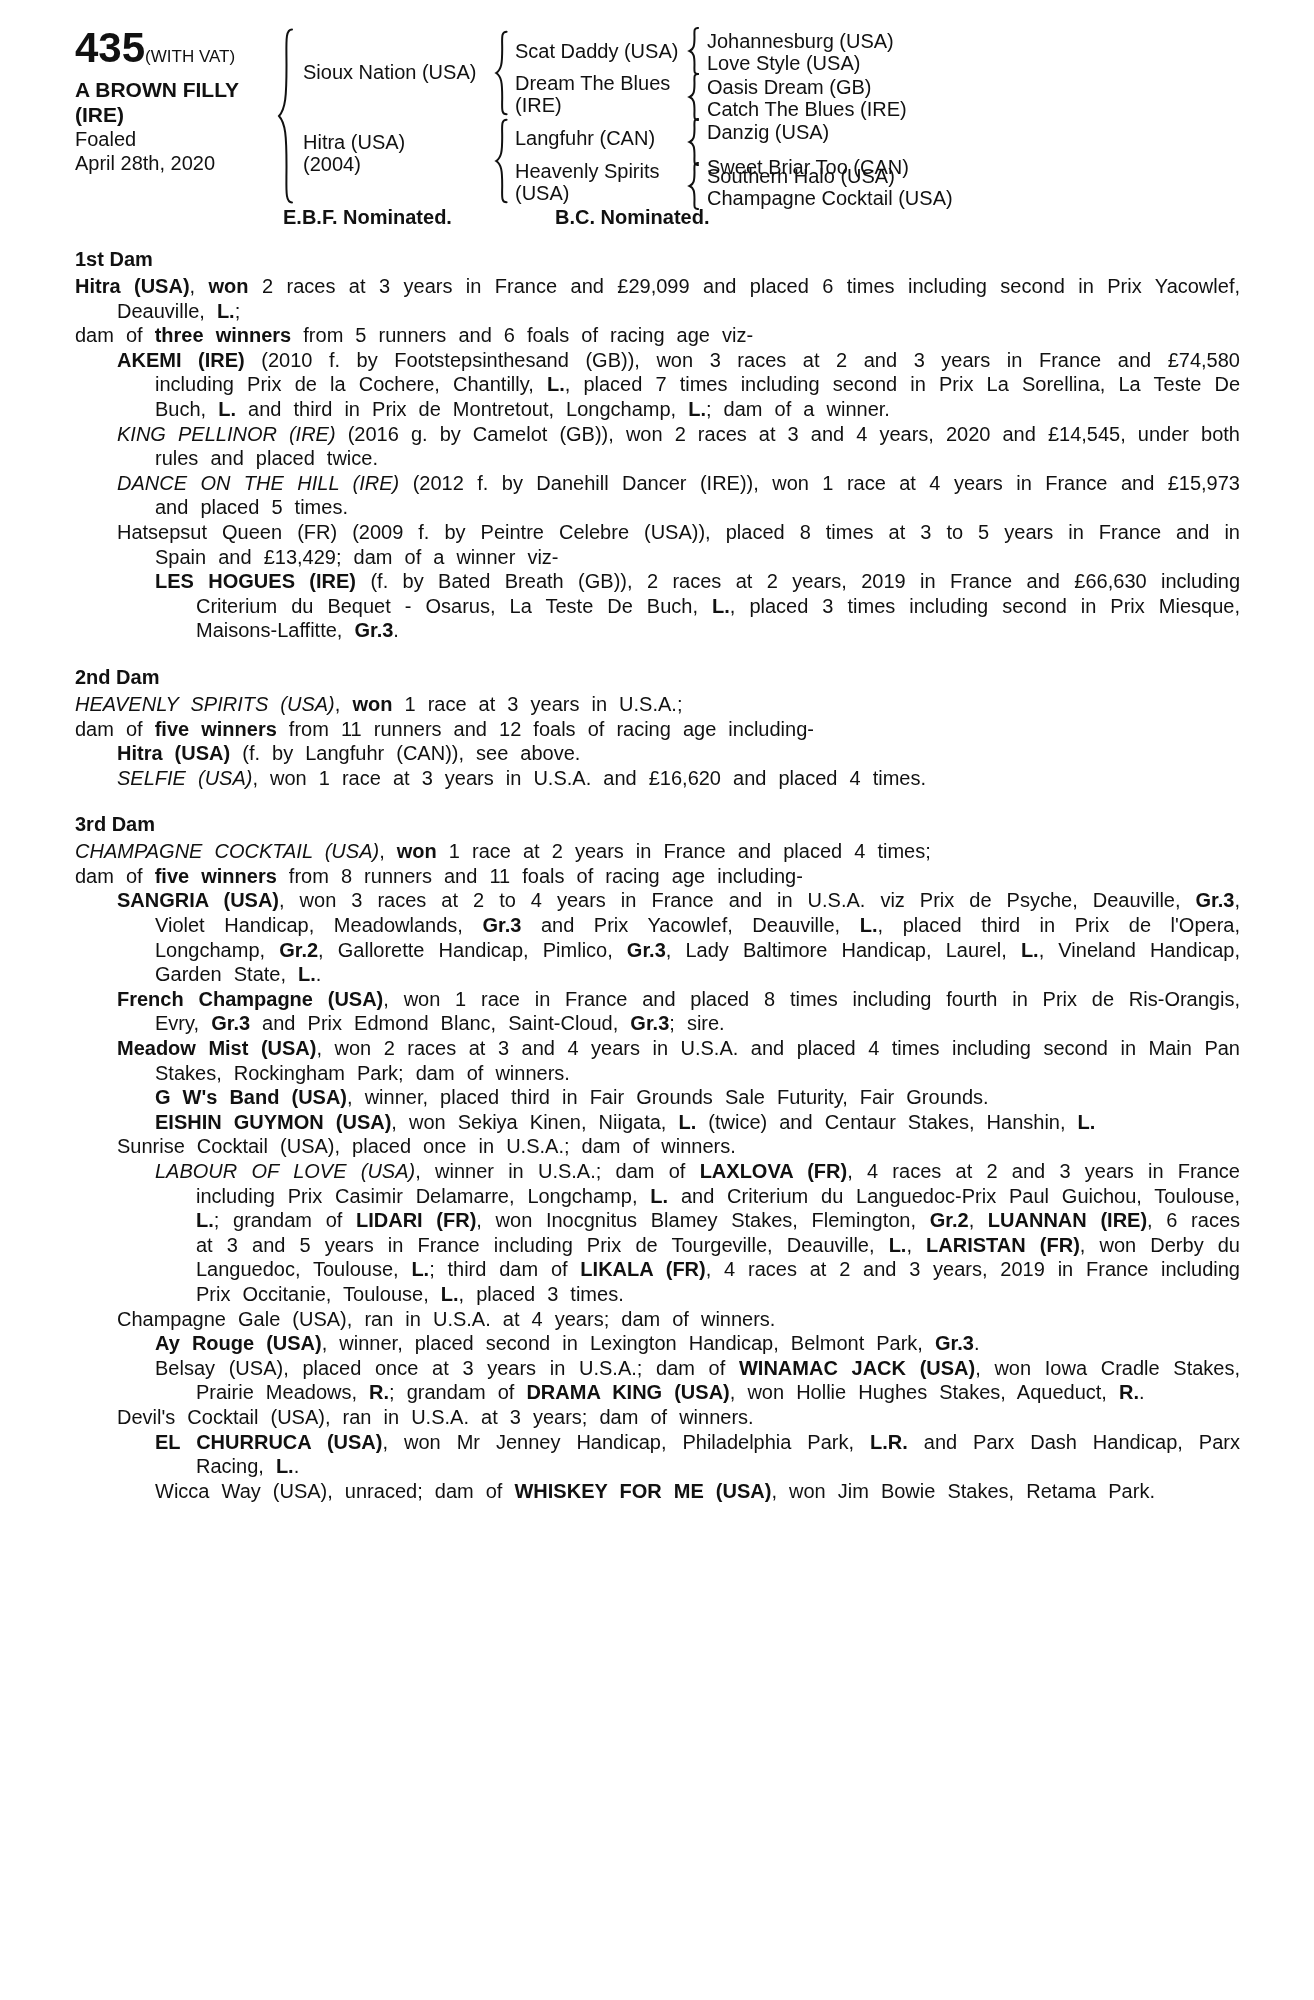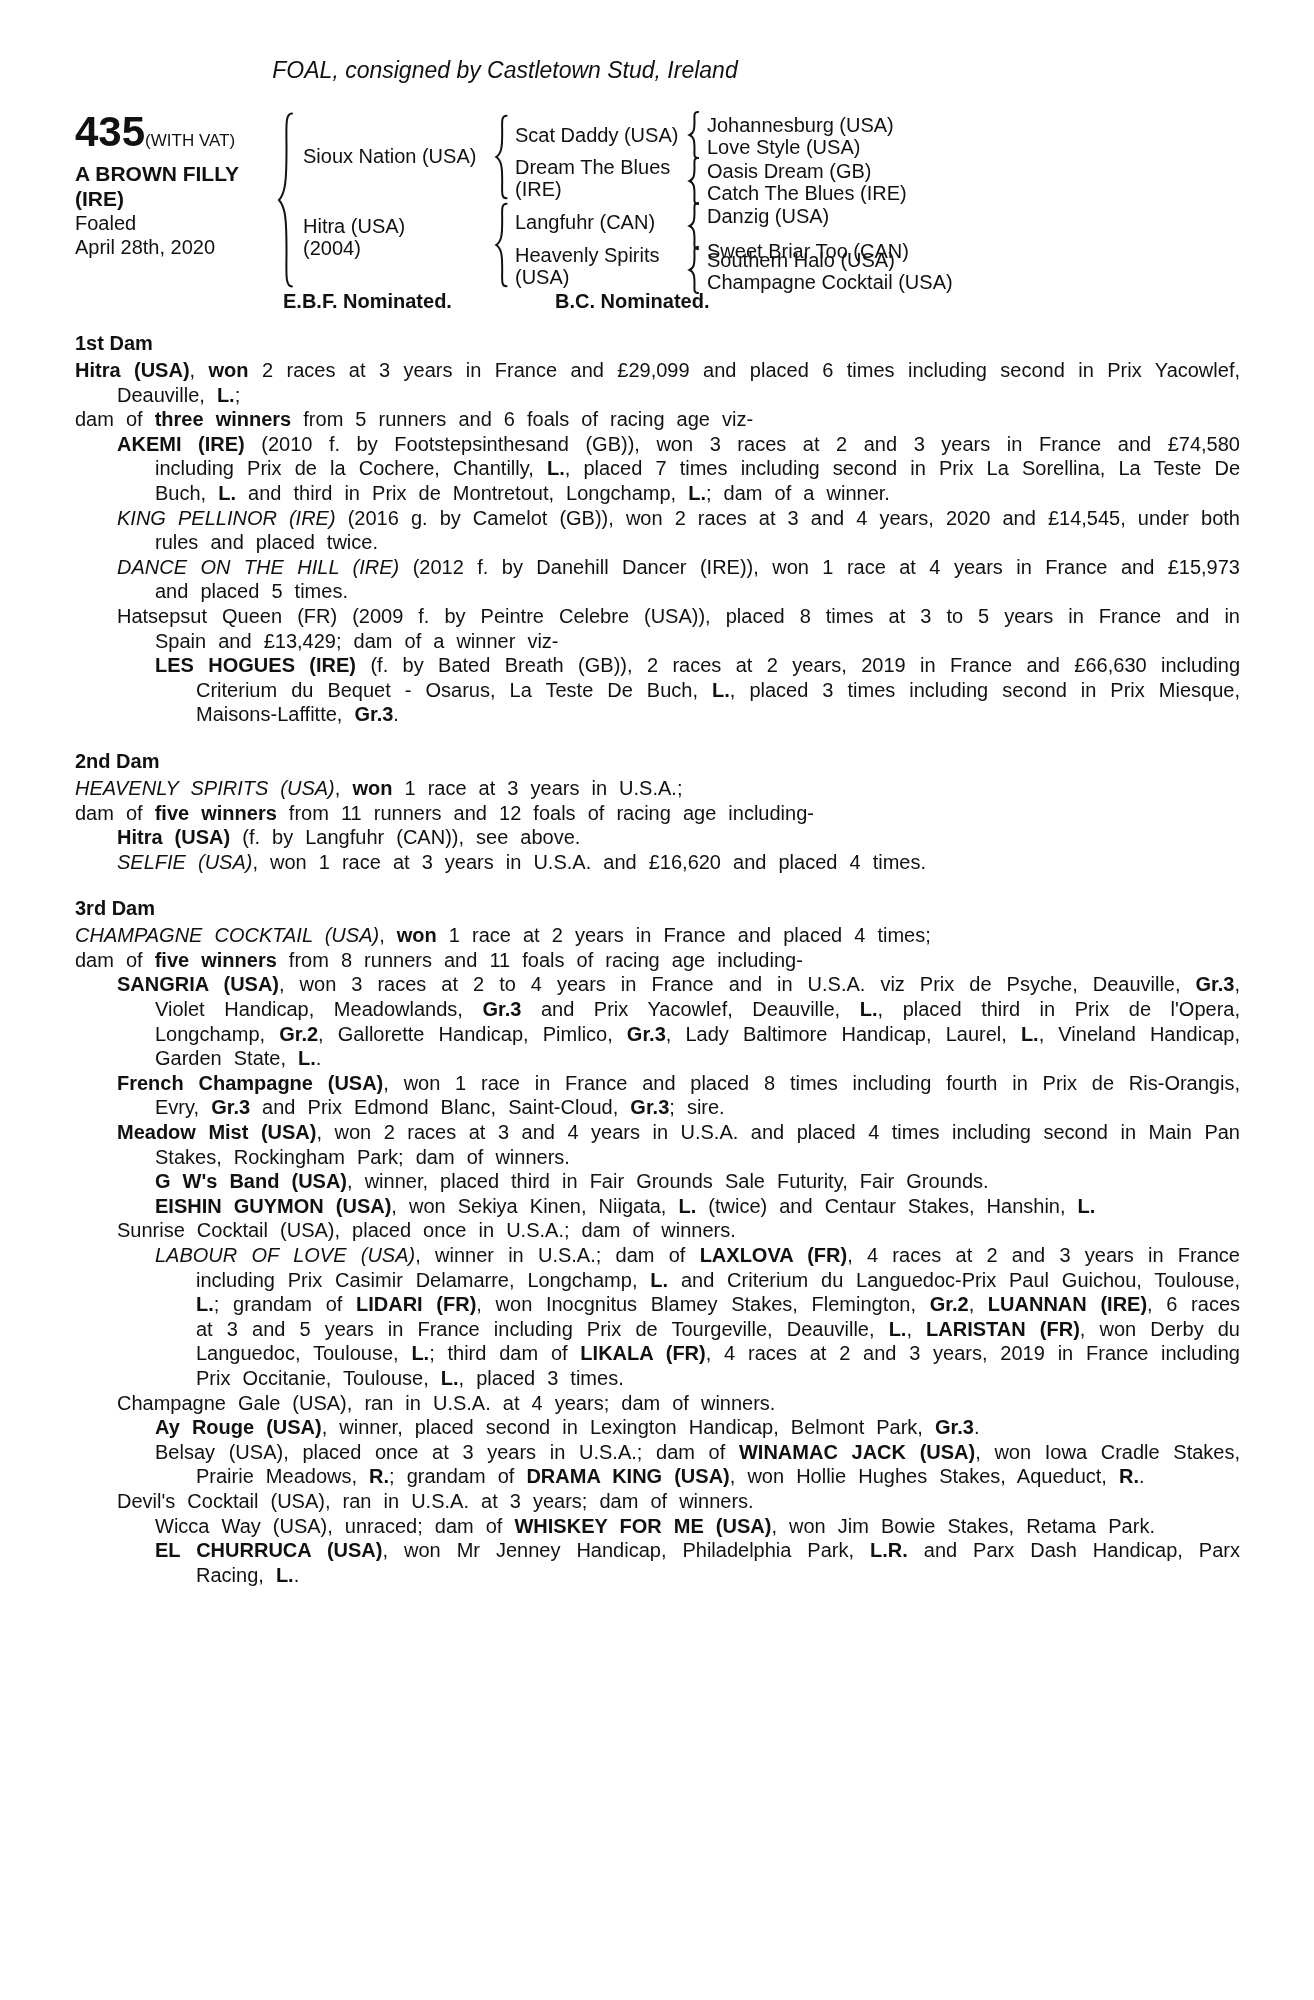--- a/index.html
+++ b/index.html
@@ -73,21 +73,20 @@
   .para .i { font-style:italic; }
   .lv0 { padding-left:42px;  text-indent:-42px; }
   .lv1 { padding-left:80px;  text-indent:-38px; }
   .lv2 { padding-left:121px; text-indent:-41px; }
 </style>
 </head>
 <body>
 
 <div class="page">
 
-  <div class="consignor-title">FOAL, consigned by Castletown Stud, Ireland</div>
 
   <div class="pedigree">
 
     <div class="lot-info">
       <div class="lot-row">
         <span class="lot-number">435</span><span class="vat-note">(WITH VAT)</span>
       </div>
       <div class="lot-name first">A BROWN FILLY</div>
       <div class="lot-name">(IRE)</div>
       <div class="lot-foaled">Foaled</div>
@@ -161,17 +160,17 @@
       <p class="para lv1"><span class="b">French Champagne (USA)</span><span>, won 1 race in France and placed 8 times including fourth in Prix de Ris-Orangis, Evry, </span><span class="b">Gr.3</span><span> and Prix Edmond Blanc, Saint-Cloud, </span><span class="b">Gr.3</span><span>; sire.</span></p>
       <p class="para lv1"><span class="b">Meadow Mist (USA)</span><span>, won 2 races at 3 and 4 years in U.S.A. and placed 4 times including second in Main Pan Stakes, Rockingham Park; dam of winners.</span></p>
       <p class="para lv2"><span class="b">G W's Band (USA)</span><span>, winner, placed third in Fair Grounds Sale Futurity, Fair Grounds.</span></p>
       <p class="para lv2"><span class="b">EISHIN GUYMON (USA)</span><span>, won Sekiya Kinen, Niigata, </span><span class="b">L.</span><span> (twice) and Centaur Stakes, Hanshin, </span><span class="b">L.</span></p>
       <p class="para lv1"><span>Sunrise Cocktail (USA), placed once in U.S.A.; dam of winners.</span></p>
       <p class="para lv2"><span class="i">LABOUR OF LOVE (USA)</span><span>, winner in U.S.A.; dam of </span><span class="b">LAXLOVA (FR)</span><span>, 4 races at 2 and 3 years in France including Prix Casimir Delamarre, Longchamp, </span><span class="b">L.</span><span> and Criterium du Languedoc-Prix Paul Guichou, Toulouse, </span><span class="b">L.</span><span>; grandam of </span><span class="b">LIDARI (FR)</span><span>, won Inocgnitus Blamey Stakes, Flemington, </span><span class="b">Gr.2</span><span>, </span><span class="b">LUANNAN (IRE)</span><span>, 6 races at 3 and 5 years in France including Prix de Tourgeville, Deauville, </span><span class="b">L.</span><span>, </span><span class="b">LARISTAN (FR)</span><span>, won Derby du Languedoc, Toulouse, </span><span class="b">L.</span><span>; third dam of </span><span class="b">LIKALA (FR)</span><span>, 4 races at 2 and 3 years, 2019 in France including Prix Occitanie, Toulouse, </span><span class="b">L.</span><span>, placed 3 times.</span></p>
       <p class="para lv1"><span>Champagne Gale (USA), ran in U.S.A. at 4 years; dam of winners.</span></p>
       <p class="para lv2"><span class="b">Ay Rouge (USA)</span><span>, winner, placed second in Lexington Handicap, Belmont Park, </span><span class="b">Gr.3</span><span>.</span></p>
       <p class="para lv2"><span>Belsay (USA), placed once at 3 years in U.S.A.; dam of </span><span class="b">WINAMAC JACK (USA)</span><span>, won Iowa Cradle Stakes, Prairie Meadows, </span><span class="b">R.</span><span>; grandam of </span><span class="b">DRAMA KING (USA)</span><span>, won Hollie Hughes Stakes, Aqueduct, </span><span class="b">R.</span><span>.</span></p>
       <p class="para lv1"><span>Devil's Cocktail (USA), ran in U.S.A. at 3 years; dam of winners.</span></p>
+      <p class="para lv2"><span class="b">EL CHURRUCA (USA)</span><span>, won Mr Jenney Handicap, Philadelphia Park, </span><span class="b">L.R.</span><span> and Parx Dash Handicap, Parx Racing, </span><span class="b">L.</span><span>.</span></p>
       <p class="para lv2"><span>Wicca Way (USA), unraced; dam of </span><span class="b">WHISKEY FOR ME (USA)</span><span>, won Jim Bowie Stakes, Retama Park.</span></p>
-      <p class="para lv2"><span class="b">EL CHURRUCA (USA)</span><span>, won Mr Jenney Handicap, Philadelphia Park, </span><span class="b">L.R.</span><span> and Parx Dash Handicap, Parx Racing, </span><span class="b">L.</span><span>.</span></p>
     </div>
 
 </div>
 
 </body></html>

